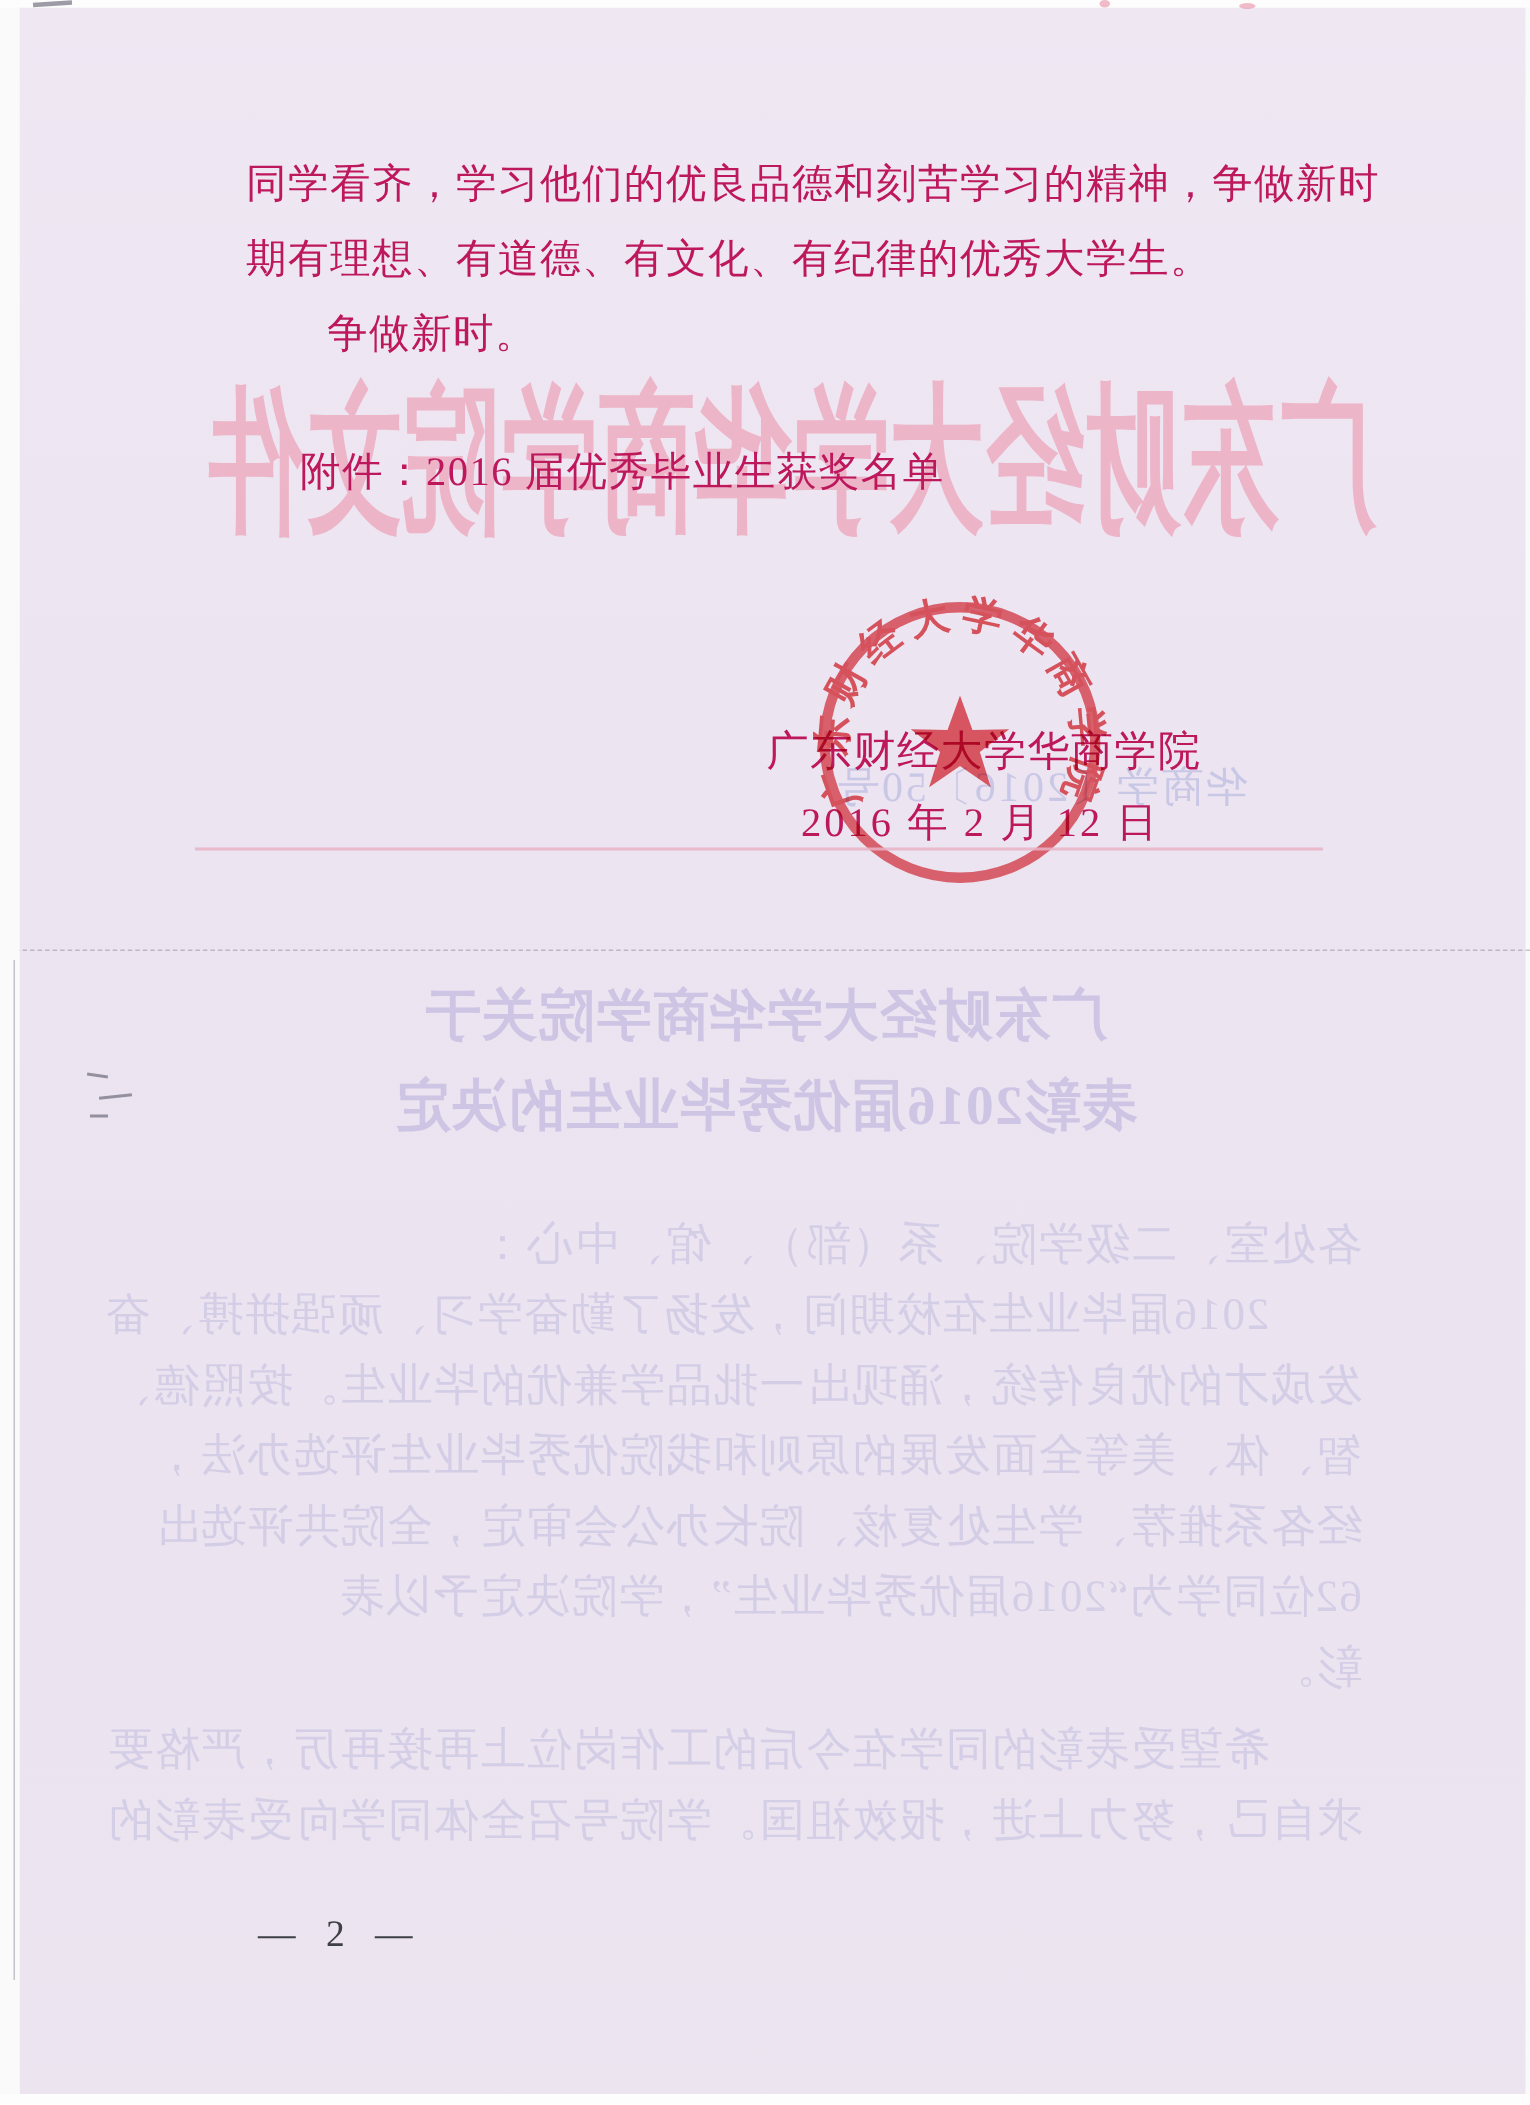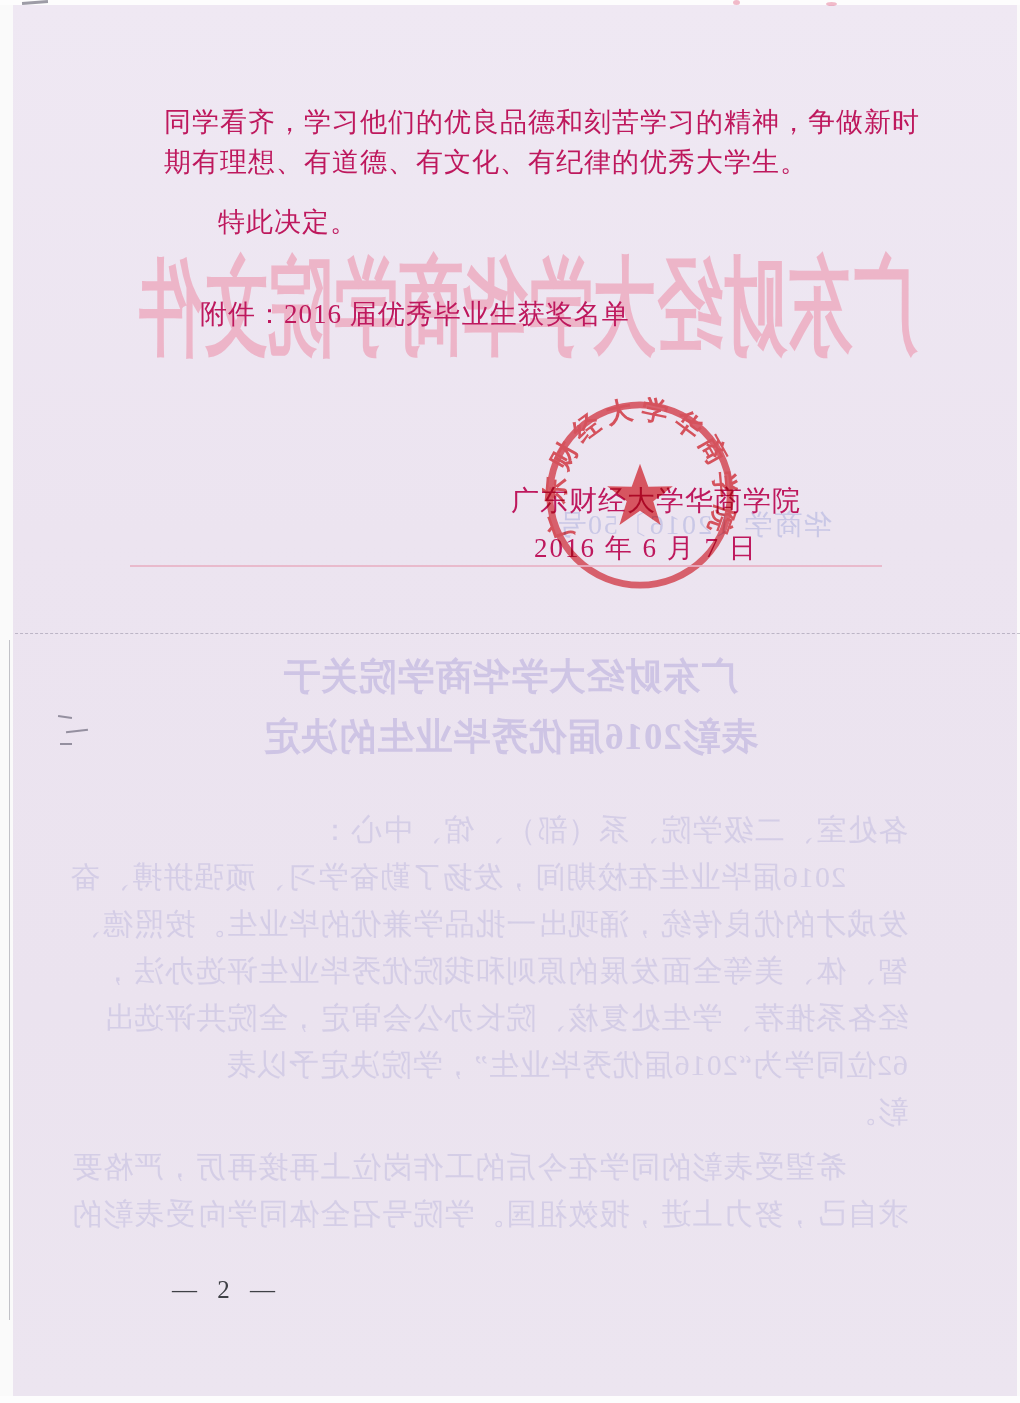--- a/index.html
+++ b/index.html
@@ -60,29 +60,29 @@
 </style>
 </head>
 <body>
 
 <div class="scan">
   <div class="paper"></div>
 
   <div class="bleed-banner mirror-banner">广东财经大学华商学院文件</div>
 
   <div class="txt body-line" style="left:164px;top:104px;">同学看齐，学习他们的优良品德和刻苦学习的精神，争做新时</div>
-  <div class="txt body-line" style="left:164px;top:144px;text-align:right;">期有理想、有道德、有文化、有纪律的优秀大学生。</div>
-  <div class="txt body-line" style="left:218px;top:204px;">特此决定。</div>
+  <div class="txt body-line" style="left:164px;top:154px;text-align:right;">期有理想、有道德、有文化、有纪律的优秀大学生。</div>
+  <div class="txt body-line" style="left:218px;top:204px;">争做新时。</div>
 
   <div class="txt body-line" style="left:200px;top:296px;">附件：2016 届优秀毕业生获奖名单</div>
 
   <div class="bleed-docnum mirror">华商学〔2016〕50号</div>
 
   <div class="txt" style="left:511px;top:482px;font-size:28px;letter-spacing:1px;">广东财经大学华商学院</div>
-  <div class="txt" style="left:534px;top:530px;font-size:27px;letter-spacing:2px;">2016 年 6 月 7 日</div>
+  <div class="txt" style="left:534px;top:530px;font-size:27px;letter-spacing:2px;">2016 年 2 月 12 日</div>
 
   <div class="stamp">
     <svg width="196" height="196" viewBox="0 0 200 200">
       <circle cx="100" cy="100" r="92" fill="none" stroke="#e44e56" stroke-width="7" opacity="0.9"></circle>
       <path id="sealArc" d="M 32.5,139 A 78,78 0 1 1 167.5,139" fill="none"></path>
       <text font-size="27" fill="#e44e56" font-weight="bold" letter-spacing="6" font-family="'Liberation Serif','DejaVu Serif',serif">
         <textPath href="#sealArc" startOffset="50%" text-anchor="middle">广东财经大学华商学院</textPath>
       </text>
       <polygon points="100,68 108.5,91.5 133.5,91 113.5,106.5 121,130.5 100,116 79,130.5 86.5,106.5 66.5,91 91.5,91.5" fill="#e4434c" opacity="0.92"></polygon>
     </svg>

